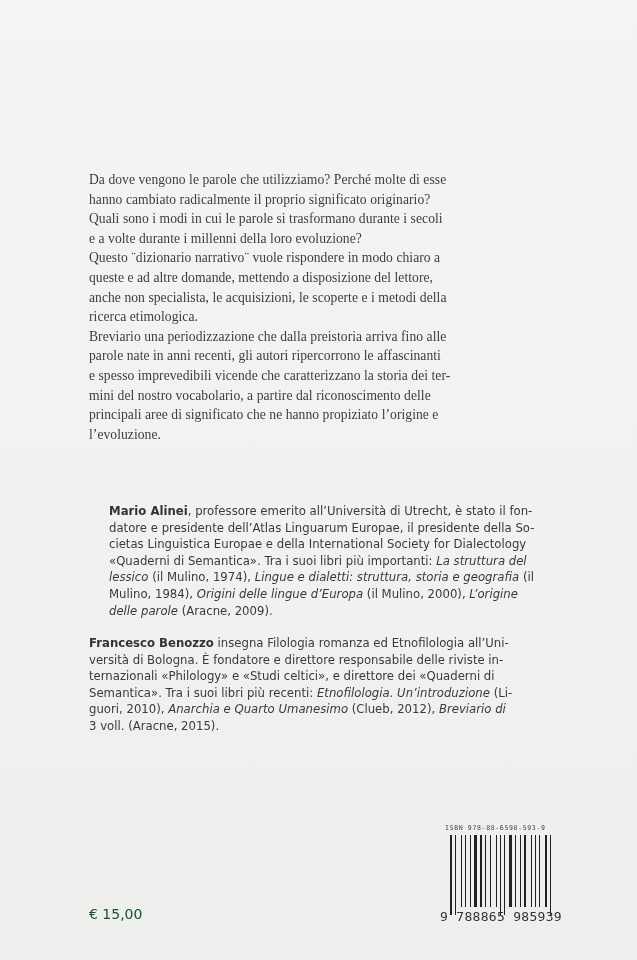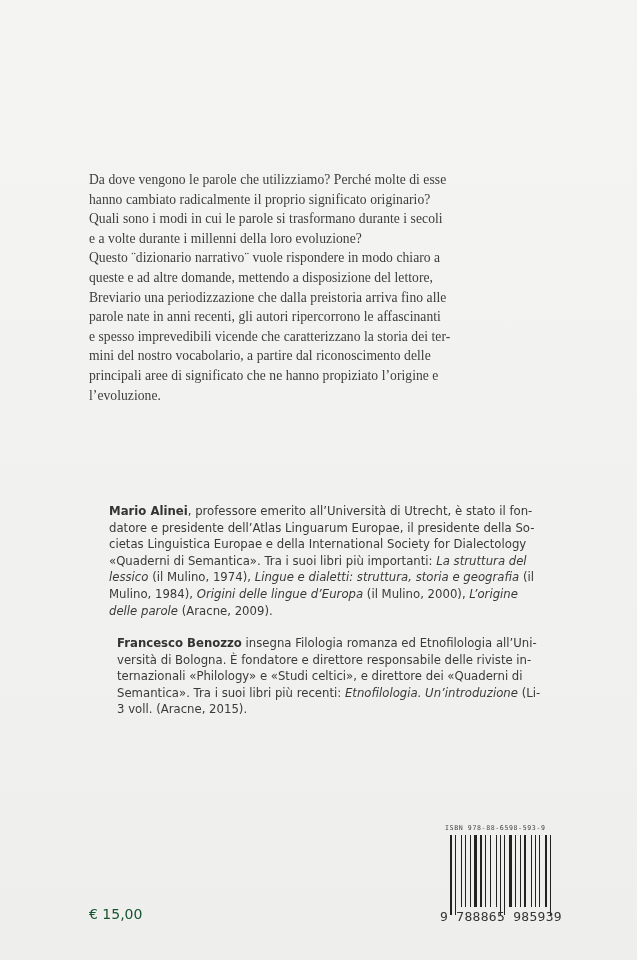--- a/index.html
+++ b/index.html
@@ -21,21 +21,21 @@
   }
   .blurb .line { white-space: nowrap; display: block; }
   .bio {
     position: absolute; left: 89px; width: 470px;
     font-size: 11.7px; line-height: 16.6px; color: #3a3a3a;
   }
   .bio .line { white-space: nowrap; display: block; }
   .bio b { font-weight: bold; color: #333; }
   .bio i { font-style: oblique; }
   #bio1 { top: 503px; margin-left: 20px; }
-  #bio2 { top: 635px; margin-left: 28px; }
+  #bio2 { top: 635px; }
   .barcode-box {
     position: absolute; left: 440px; top: 824px; width: 130px; height: 110px;
   }
   .isbn-top {
     position: absolute; left: 5px; top: 0; font-family: "DejaVu Sans Mono", monospace;
     font-size: 6.6px; letter-spacing: 0.6px; color: #444; white-space: nowrap;
   }
   .bars {
     position: absolute; left: 10px; top: 11px; height: 80px; width: 105px;
     display: flex; align-items: flex-start;
@@ -56,20 +56,22 @@
 
 <div class="cover"></div>
 
 <div class="blurb" id="blurb">
     <span class="line">Da dove vengono le parole che utilizziamo? Perché molte di esse</span>
     <span class="line">hanno cambiato radicalmente il proprio significato originario?</span>
     <span class="line">Quali sono i modi in cui le parole si trasformano durante i secoli</span>
     <span class="line">e a volte durante i millenni della loro evoluzione?</span>
     <span class="line">Questo ¨dizionario narrativo¨ vuole rispondere in modo chiaro a</span>
     <span class="line">queste e ad altre domande, mettendo a disposizione del lettore,</span>
+    <span class="line">anche non specialista, le acquisizioni, le scoperte e i metodi della</span>
+    <span class="line">ricerca etimologica.</span>
     <span class="line">Breviario una periodizzazione che dalla preistoria arriva fino alle</span>
     <span class="line">parole nate in anni recenti, gli autori ripercorrono le affascinanti</span>
     <span class="line">e spesso imprevedibili vicende che caratterizzano la storia dei ter-</span>
     <span class="line">mini del nostro vocabolario, a partire dal riconoscimento delle</span>
     <span class="line">principali aree di significato che ne hanno propiziato l’origine e</span>
     <span class="line">l’evoluzione.</span>
   </div>
 
 <div class="bio" id="bio1">
     <span class="line"><b>Mario Alinei</b><span>, professore emerito all’Università di Utrecht, è stato il fon-</span></span>
@@ -78,20 +80,21 @@
     <span class="line"><span>«Quaderni di Semantica». Tra i suoi libri più importanti: </span><i>La struttura del</i></span>
     <span class="line"><i>lessico</i><span> (il Mulino, 1974), </span><i>Lingue e dialetti: struttura, storia e geografia</i><span> (il</span></span>
     <span class="line"><span>Mulino, 1984), </span><i>Origini delle lingue d’Europa</i><span> (il Mulino, 2000), </span><i>L’origine</i></span>
     <span class="line"><i>delle parole</i><span> (Aracne, 2009).</span></span>
   </div>
 <div class="bio" id="bio2">
     <span class="line"><b>Francesco Benozzo</b><span> insegna Filologia romanza ed Etnofilologia all’Uni-</span></span>
     <span class="line"><span>versità di Bologna. È fondatore e direttore responsabile delle riviste in-</span></span>
     <span class="line"><span>ternazionali «Philology» e «Studi celtici», e direttore dei «Quaderni di</span></span>
     <span class="line"><span>Semantica». Tra i suoi libri più recenti: </span><i>Etnofilologia. Un’introduzione</i><span> (Li-</span></span>
+    <span class="line"><span>guori, 2010), </span><i>Anarchia e Quarto Umanesimo</i><span> (Clueb, 2012), </span><i>Breviario di</i></span>
     <span class="line"><span>3 voll. (Aracne, 2015).</span></span>
   </div>
 
 <div class="barcode-box">
   <div class="isbn-top">ISBN 978-88-6598-593-9</div>
   <div class="bars" id="bars">
       <span class="g" style="width: 2px;"></span>
       <span class="w g" style="width: 1px;"></span>
       <span class="g" style="width: 1px;"></span>
       <span class="w" style="width: 3px;"></span>

